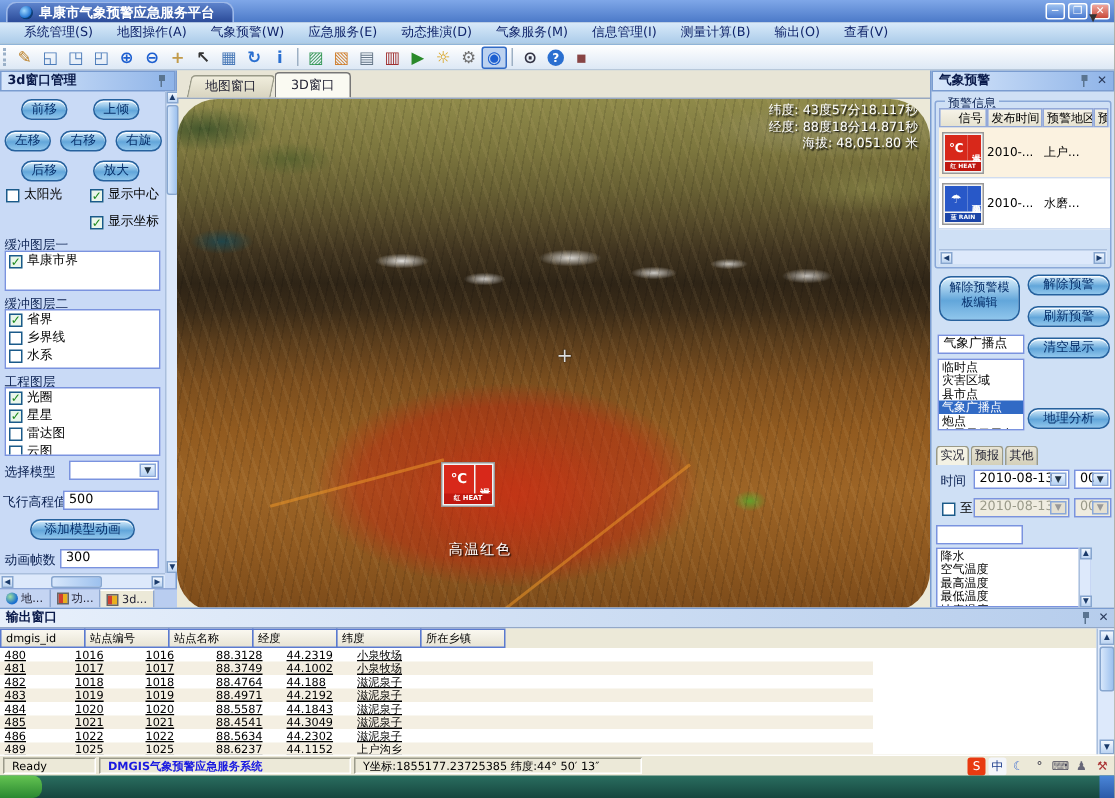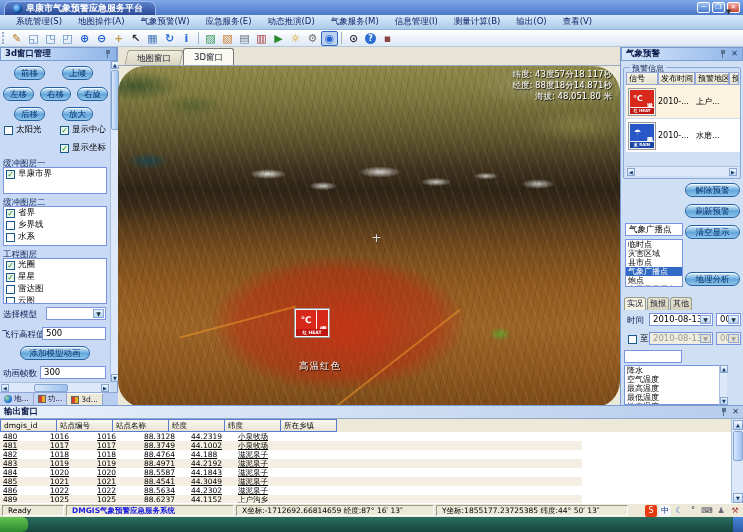--- a/index.html
+++ b/index.html
@@ -377,21 +377,21 @@
     <div class="ptitle">
       <span>气象预警</span>
       <span class="ptools">
           <span class="pin"></span>
           <span class="px">✕</span>
         </span>
     </div>
     <div class="grp" style="left:2px;top:20px;width:118px;height:112px;">
       <span class="grplbl">预警信息</span>
       <div style="position:absolute;left:2px;top:4px;display:flex;">
-          <span class="wth" style="width: 32px;">信号</span>
+          <span class="wth" style="width: 32px; text-align: right;">信号</span>
           <span class="wth" style="width: 37px;">发布时间</span>
           <span class="wth" style="width: 34px;">预警地区</span>
           <span class="wth" style="width: 10px;">预警</span>
         </div>
       <div>
           <div class="wrow" style="left: 2px; top: 17px; width: 114px; height: 34px; background: rgb(251, 242, 224);">
             <span class="wicon" style="flex: 0 0 auto; width: 28px; height: 28px; margin: 0px 2px;">
               <span class="wl" style="width: 15px; height: 17px; font-size: 8px;">℃</span>
               <span class="wr" style="width: 9px; height: 17px; font-size: 6px;">高温</span>
               <span class="wb" style="height: 6px; font-size: 4px; line-height: 6px;">红 HEAT WAVE</span>
@@ -407,20 +407,21 @@
             </span>
             <span class="wcell" style="width: 38px;">2010-...</span>
             <span class="wcell" style="width: 34px;">水磨...</span>
           </div>
         </div>
       <div class="hsb" style="position:absolute;left:2px;bottom:2px;width:112px;height:10px;">
         <span class="sba" style="left:1px;top:1px;width:8px;height:8px;line-height:7px;">◀</span>
         <span class="sba" style="right:1px;top:1px;width:8px;height:8px;line-height:7px;">▶</span>
       </div>
     </div>
+    <div class="pill abs" style="left:5px;top:137px;width:54px;height:30px;line-height:1.2;padding-top:2px;white-space:normal;font-size:8px;">解除预警模板编辑</div>
     <div class="pill abs" style="left:64px;top:136px;width:55px;">解除预警</div>
     <div class="pill abs" style="left:64px;top:157px;width:55px;">刷新预警</div>
     <div class="tin abs" style="left:4px;top:176px;width:58px;height:13px;">气象广播点</div>
     <div class="pill abs" style="left:64px;top:178px;width:55px;">清空显示</div>
     <div class="lbox abs" style="left:4px;top:192px;width:58px;height:48px;">
         <div class="li">临时点</div>
         <div class="li">灾害区域</div>
         <div class="li">县市点</div>
         <div class="li lisel">气象广播点</div>
         <div class="li">炮点</div>
@@ -552,21 +553,20 @@
     <div id="outvsb">
       <span class="sba" style="left:1px;top:1px;width:10px;height:10px;line-height:9px;">▲</span>
       <span class="sbt" style="left:1px;top:12px;width:10px;height:30px;"></span>
       <span class="sba" style="left:1px;bottom:1px;width:10px;height:10px;line-height:9px;">▼</span>
     </div>
   </div>
 
   <div id="statusbar" class="abs">
     <span class="sseg" style="width:62px;">Ready</span>
     <span class="sseg" style="width:168px;color:#1a1ae0;font-weight:bold;">DMGIS气象预警应急服务系统</span>
-    <span class="sseg" style="width:198px;">X坐标:-1712692.66814659 经度:87° 16′ 13″</span>
     <span class="sseg" style="width:192px;">Y坐标:1855177.23725385 纬度:44° 50′ 13″</span>
     <span id="tray">
         <span class="tico" style="color: rgb(255, 255, 255); background: rgb(232, 58, 16);">S</span>
         <span class="tico" style="color: rgb(26, 58, 138); background: rgb(244, 246, 250);">中</span>
         <span class="tico" style="color: rgb(42, 95, 208);">☾</span>
         <span class="tico" style="color: rgb(51, 51, 68);">°</span>
         <span class="tico" style="color: rgb(68, 68, 85);">⌨</span>
         <span class="tico" style="color: rgb(102, 102, 119);">♟</span>
         <span class="tico" style="color: rgb(170, 51, 51);">⚒</span>
       </span>

